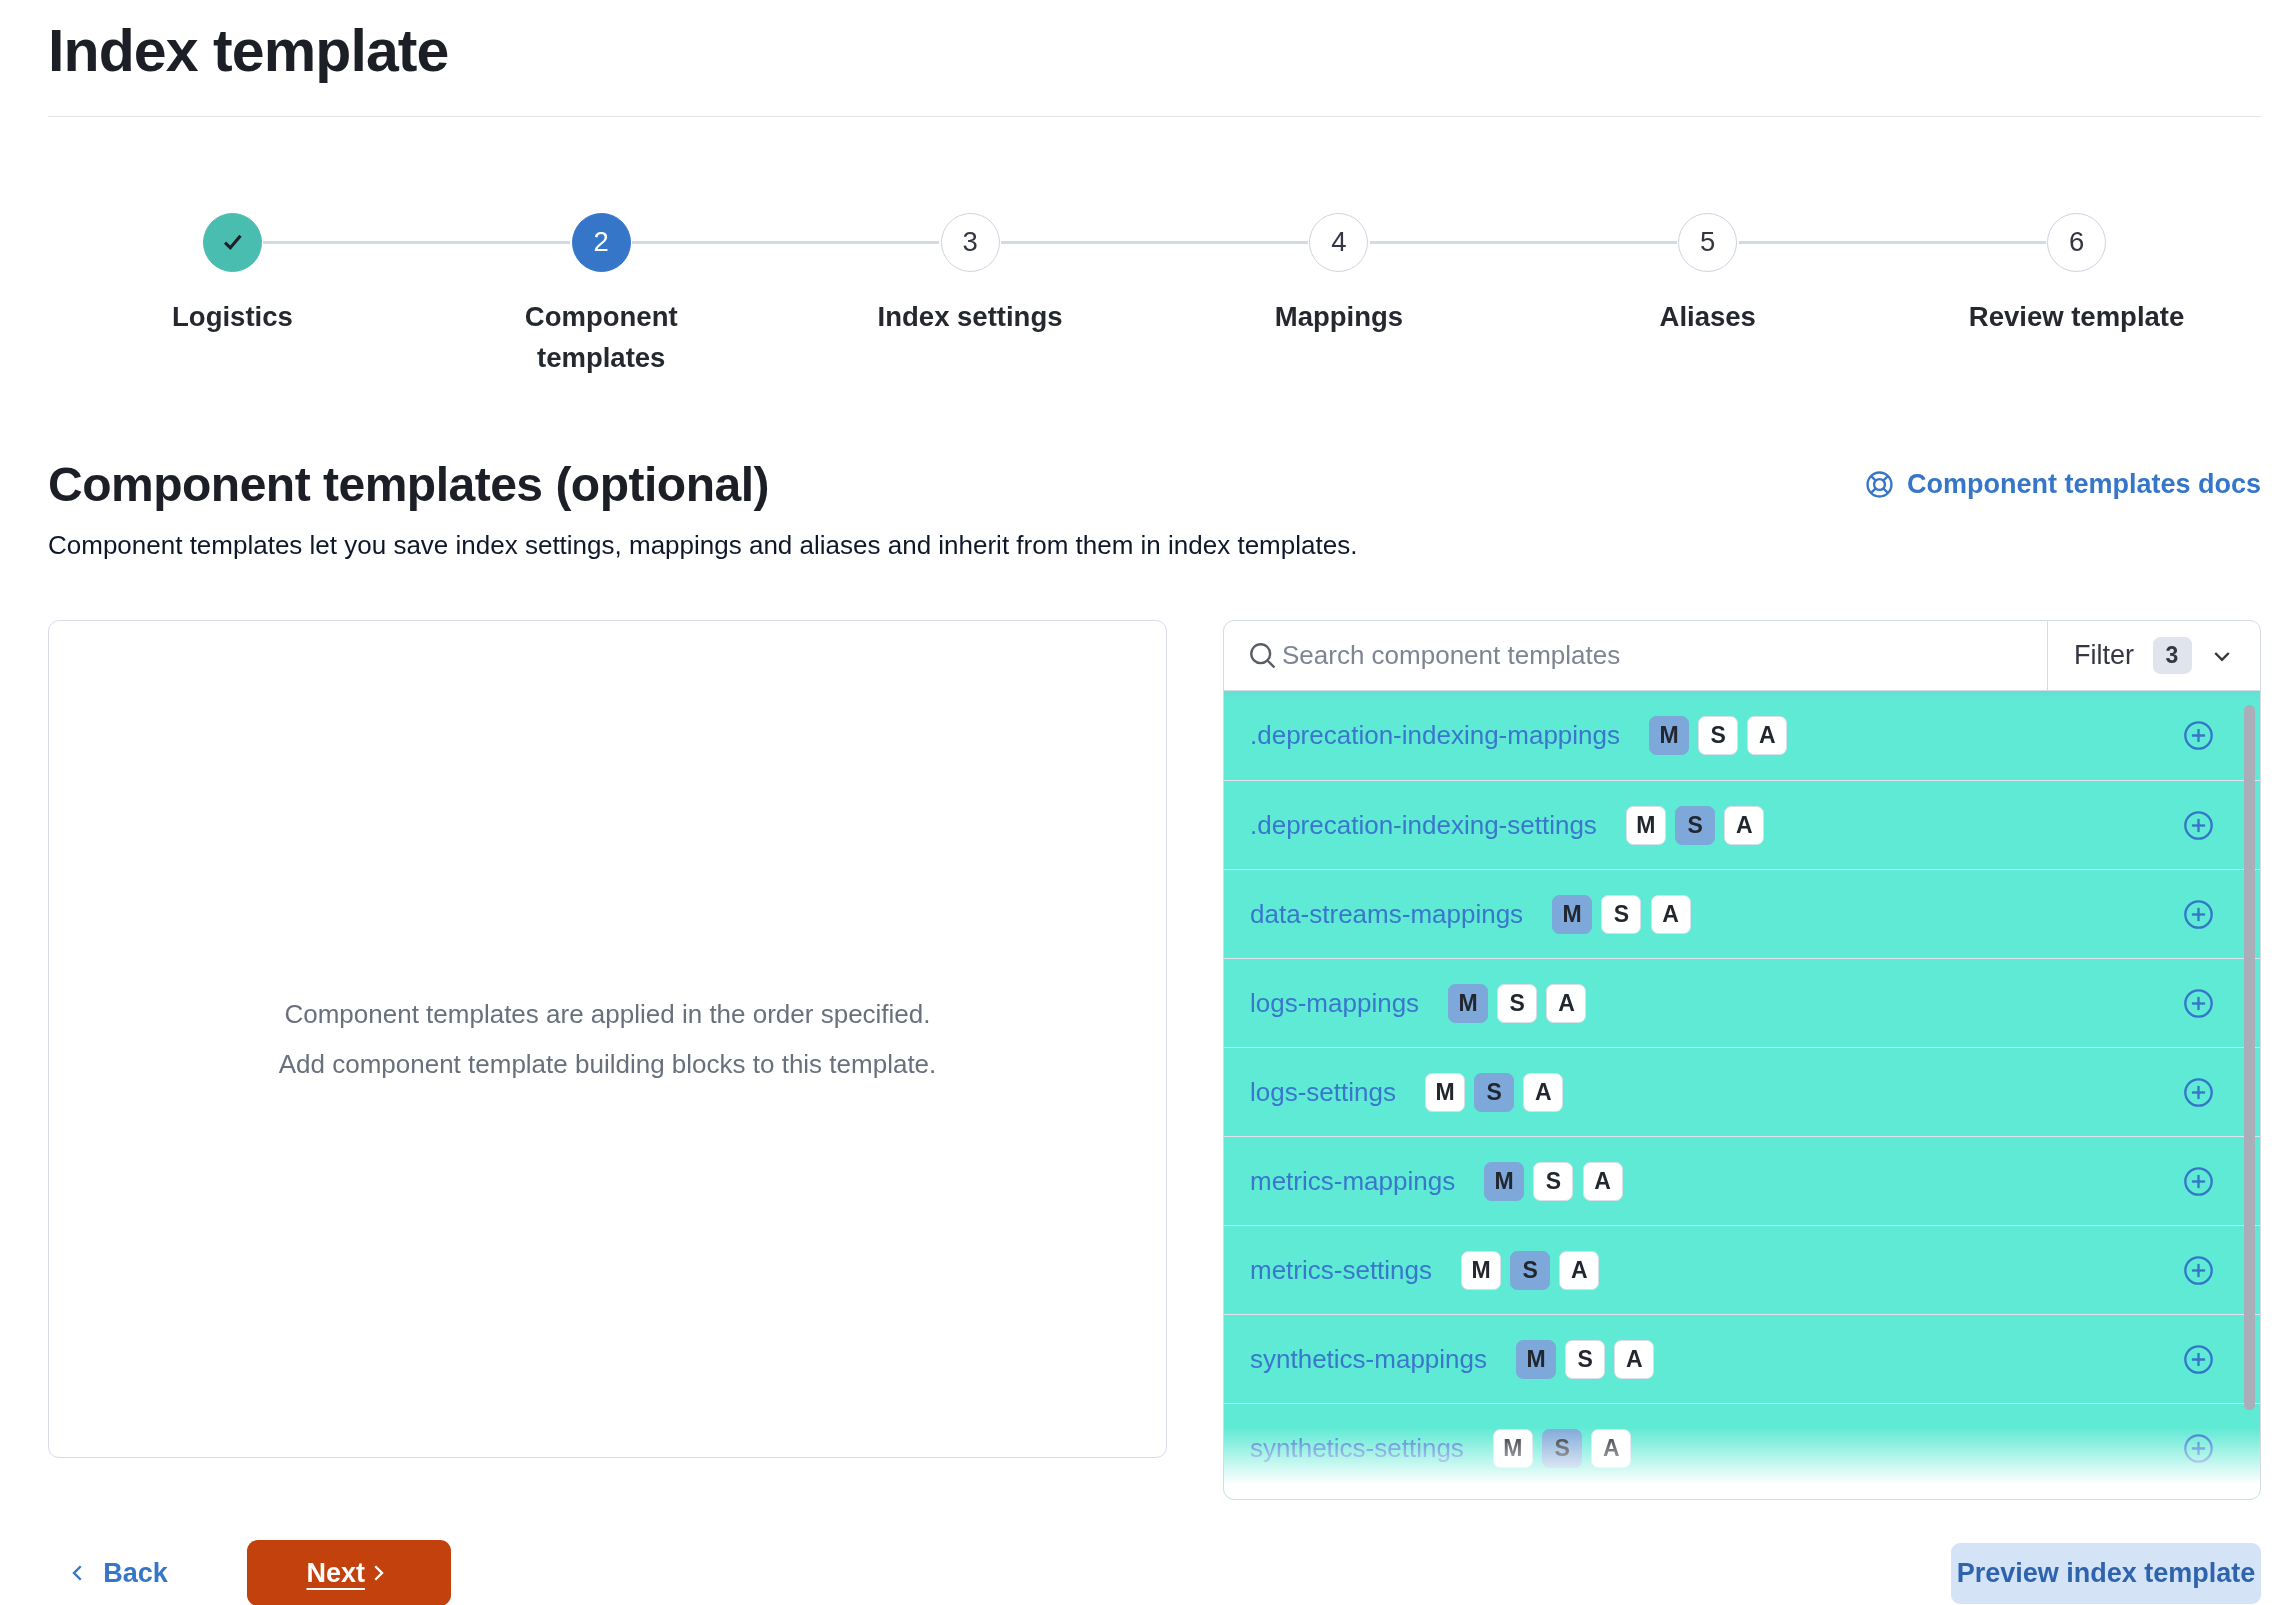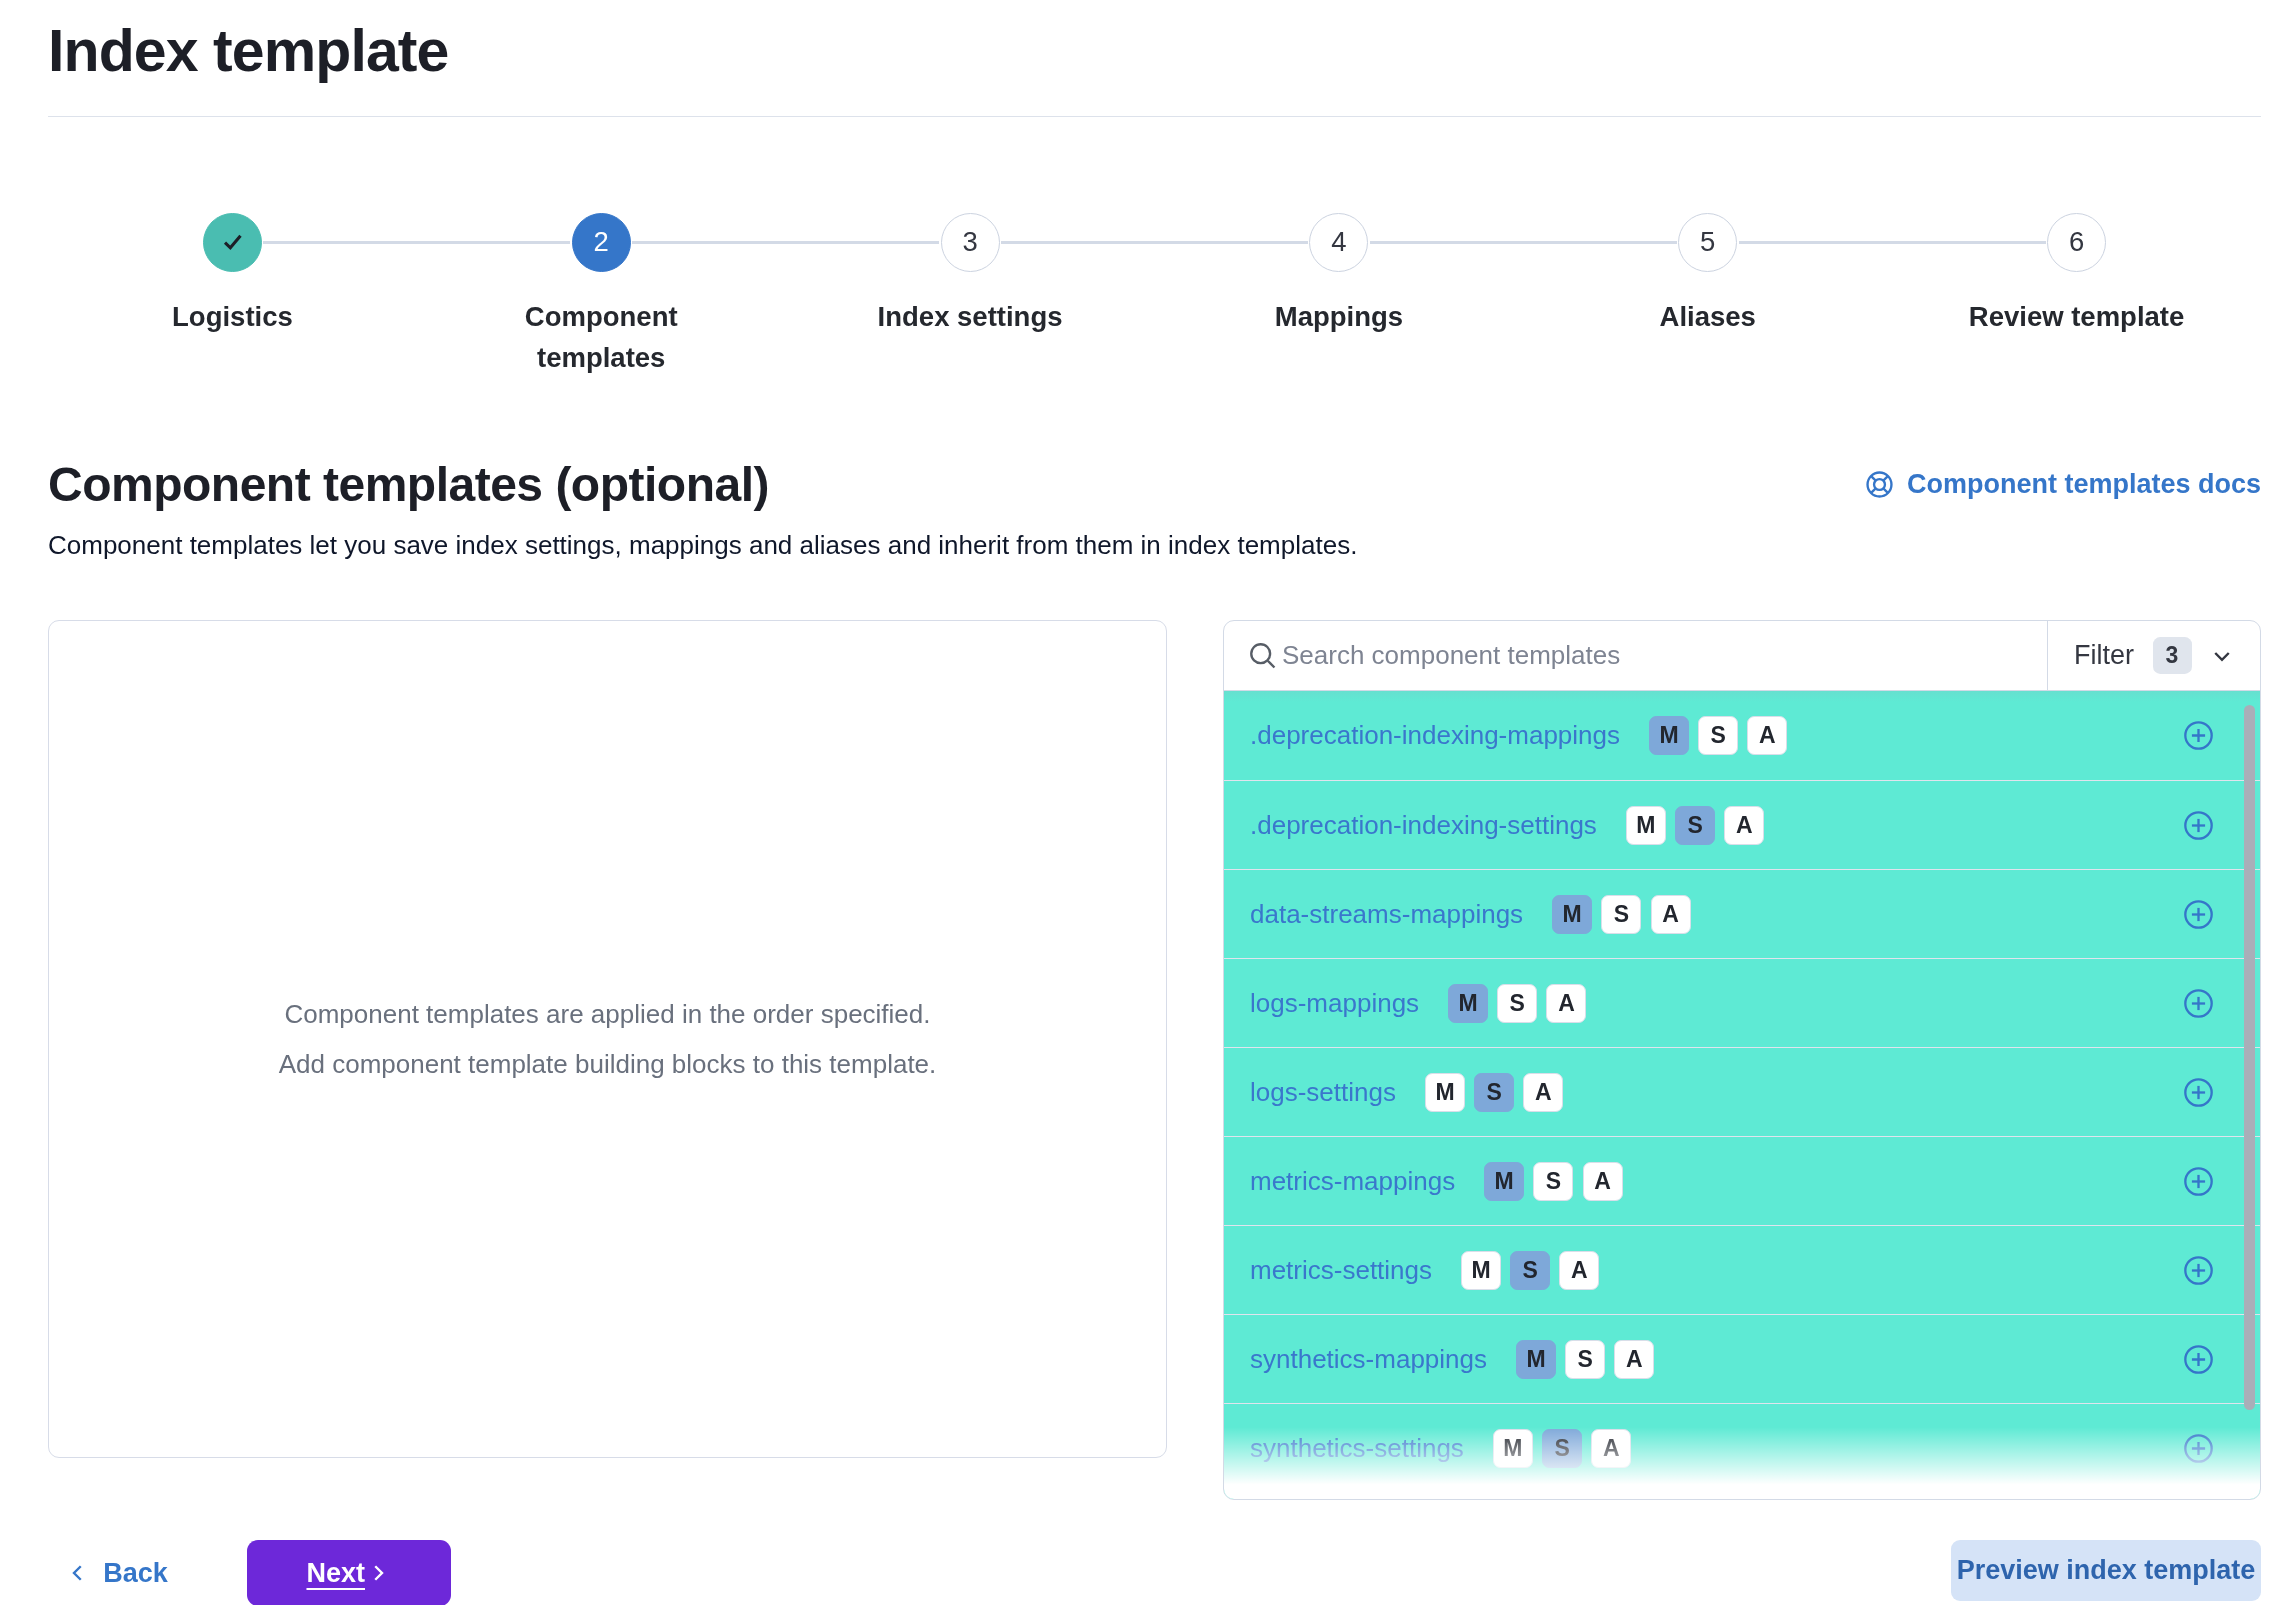--- a/index.html
+++ b/index.html
@@ -63,24 +63,24 @@
   .badge.selected { background:#7ea8d9; border-color:#7ea8d9; }
   .row-add { position:absolute; right:40px; top:50%; transform:translateY(-50%);
       width:44px; height:44px; display:flex; align-items:center; justify-content:center; cursor:pointer; }
 
   .scroll-thumb { position:absolute; right:5.5px; top:84px; width:11px; height:705px;
       background:#a9aeb8; border-radius:5.5px; z-index:5; }
   .bottom-fade { position:absolute; left:0; right:0; bottom:0; height:72px; z-index:4;
       background:linear-gradient(to bottom, rgba(255,255,255,0), #ffffff 80%); pointer-events:none; }
 
   
-  .footer { margin-top:40px; display:flex; }
+  .footer { margin-top:40px; display:flex; align-items:center; }
   .back-link { display:flex; align-items:center; gap:14.7px; color:#3576c9;
       font-size:27px; font-weight:600; cursor:pointer; margin-left:16.5px; }
-  .next-btn { margin-left:79px; width:204px; height:66px; background:#6d28d9; border:none;
+  .next-btn { margin-left:79px; width:204px; height:66px; background:#c2410c; border:none;
       border-radius:11px; color:#fff; font-size:27px; font-weight:600; cursor:pointer;
       display:flex; align-items:center; justify-content:center; gap:2px; font-family:inherit; }
   .next-btn .next-label { text-decoration:underline; text-underline-offset:5.5px; }
   .spacer { flex:1; }
   .preview-btn { width:310px; height:61px; background:#d5e3f7; border:none; border-radius:9px;
       color:#2e64ad; font-size:27px; font-weight:600; cursor:pointer; font-family:inherit; }
 
   svg { display:block; }
 </style>
 </head>

